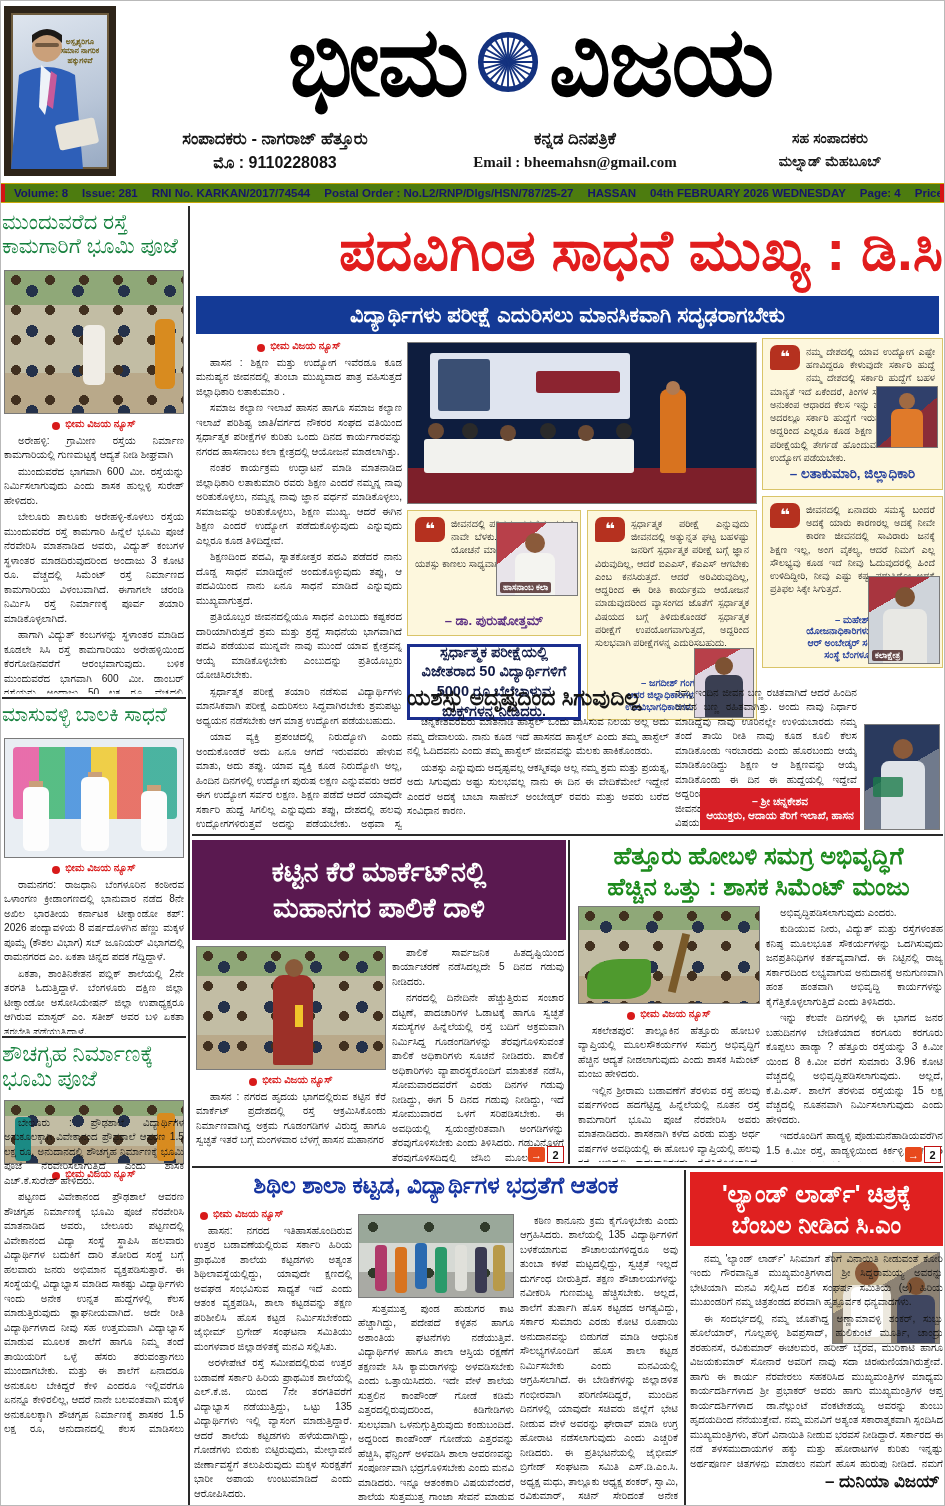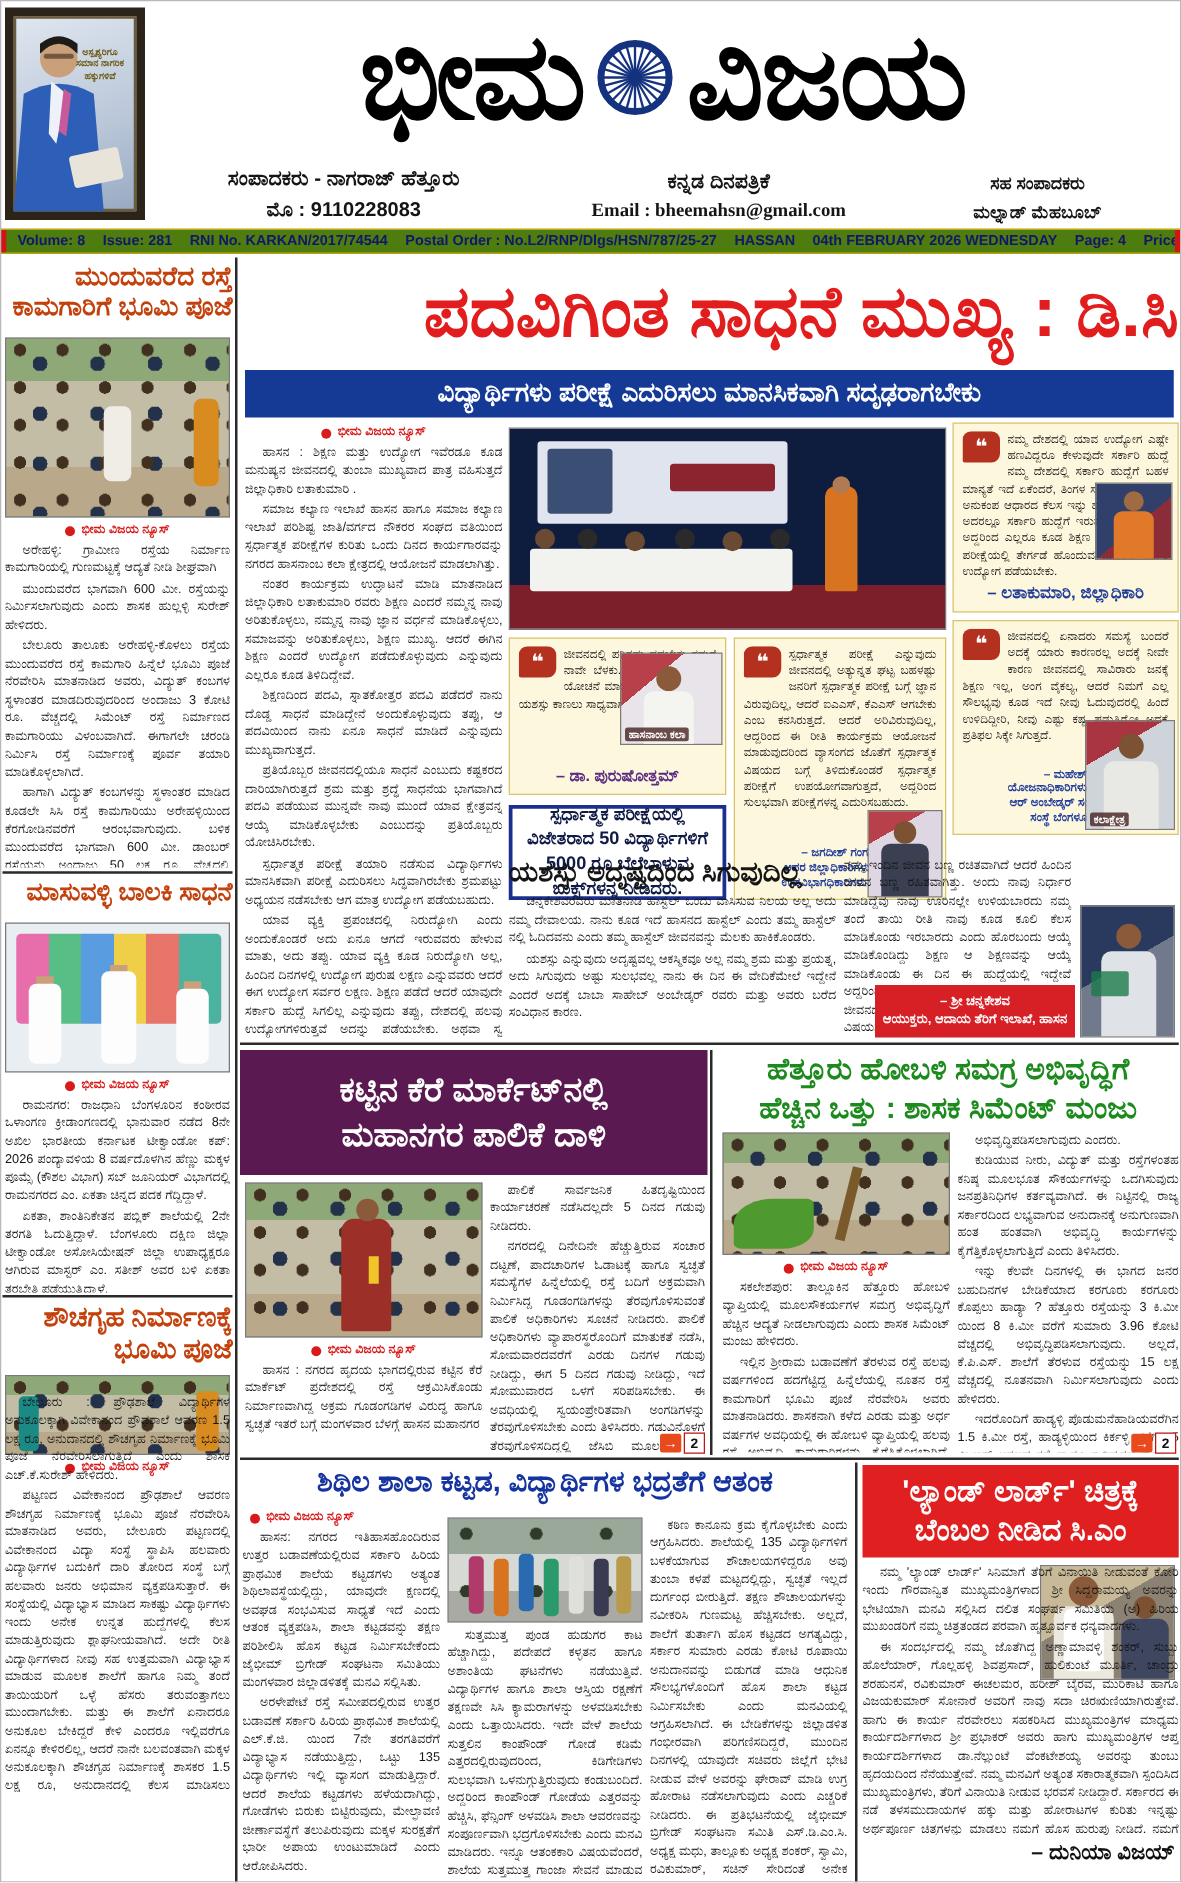--- a/index.html
+++ b/index.html
@@ -8,42 +8,42 @@
   .abs{position:absolute;box-sizing:border-box}
   .page-border{position:absolute;inset:0;border:1px solid #b9b9b9;pointer-events:none}
 
   
   .frame{border:7px solid #2d2419;background:linear-gradient(160deg,#dfe6ef 0%,#b9c6d8 60%,#97a9c2 100%);
          box-shadow:inset 0 0 0 2px #6d5b3d}
   .frame-cap{position:absolute;top:24px;right:3px;width:52px;font-size:7.5px;line-height:1.25;
              color:#6b5a14;font-weight:bold;text-align:center;white-space:pre-line}
   .title-row{display:flex;align-items:center;justify-content:center;gap:10px}
   .title-word{font-size:96px;font-weight:900;letter-spacing:-2px;color:#000;line-height:1}
-  .mast-info{display:flex;justify-content:space-between;align-items:flex-end}
+  .mast-info{display:flex;justify-content:space-between;align-items:center}
   .mi{text-align:center}
   .mi .l1{font-weight:bold;font-size:16.5px}
   .mi .l2{font-weight:bold;font-size:16px;margin-top:6px}
   .mi .email{font-family:"Liberation Serif",serif;font-weight:bold;font-size:15px}
 
   
   .infobar{background:#4d7c0f;border-top:1px solid #c9a90a;border-bottom:1px solid #c9a90a;
            display:flex;align-items:center;gap:14px;padding:0 14px;font-weight:bold;
            font-size:11.5px;color:#15156b;white-space:nowrap;overflow:hidden}
   .infobar::before{content:"";position:absolute;left:0;top:0;bottom:0;width:5px;background:#d41414}
   .infobar::after{content:"";position:absolute;right:0;top:0;bottom:0;width:5px;background:#d41414}
 
   
   .vline{background:#2a2a2a}
   .hline{background:#2a2a2a}
   .byline{display:flex;align-items:flex-end;justify-content:center;gap:5px;font-weight:bold;
           color:#d81a1a;font-size:10px}
   .byline .bdot{width:8px;height:8px;border-radius:50%;background:#d81a1a;flex:none}
   .bt{font-size:10.2px;line-height:1.42;text-align:justify;overflow:hidden}
   .bt p{margin:0 0 2px;text-indent:14px}
-  .head-black{font-weight:700;color:#c2410c;text-align:right;line-height:1.15}
+  .head-black{font-weight:400;color:#15803d;text-align:left;line-height:1.15}
   .photo{position:absolute;border:1px solid #7a7a7a;box-sizing:border-box;overflow:hidden}
   .fg{position:absolute;display:block}
   .ph-cap{position:absolute;left:3px;bottom:2px;background:rgba(60,20,20,.75);color:#fff;
           font-size:8.5px;font-weight:bold;padding:0 3px;border-radius:2px}
 
   
   .ph-crowd{background-color:#aeb89b;
     background-image:
       radial-gradient(circle 5px at 11px 9px,#41301f 98%,transparent),
       radial-gradient(circle 6px at 27px 20px,#24314a 98%,transparent),

